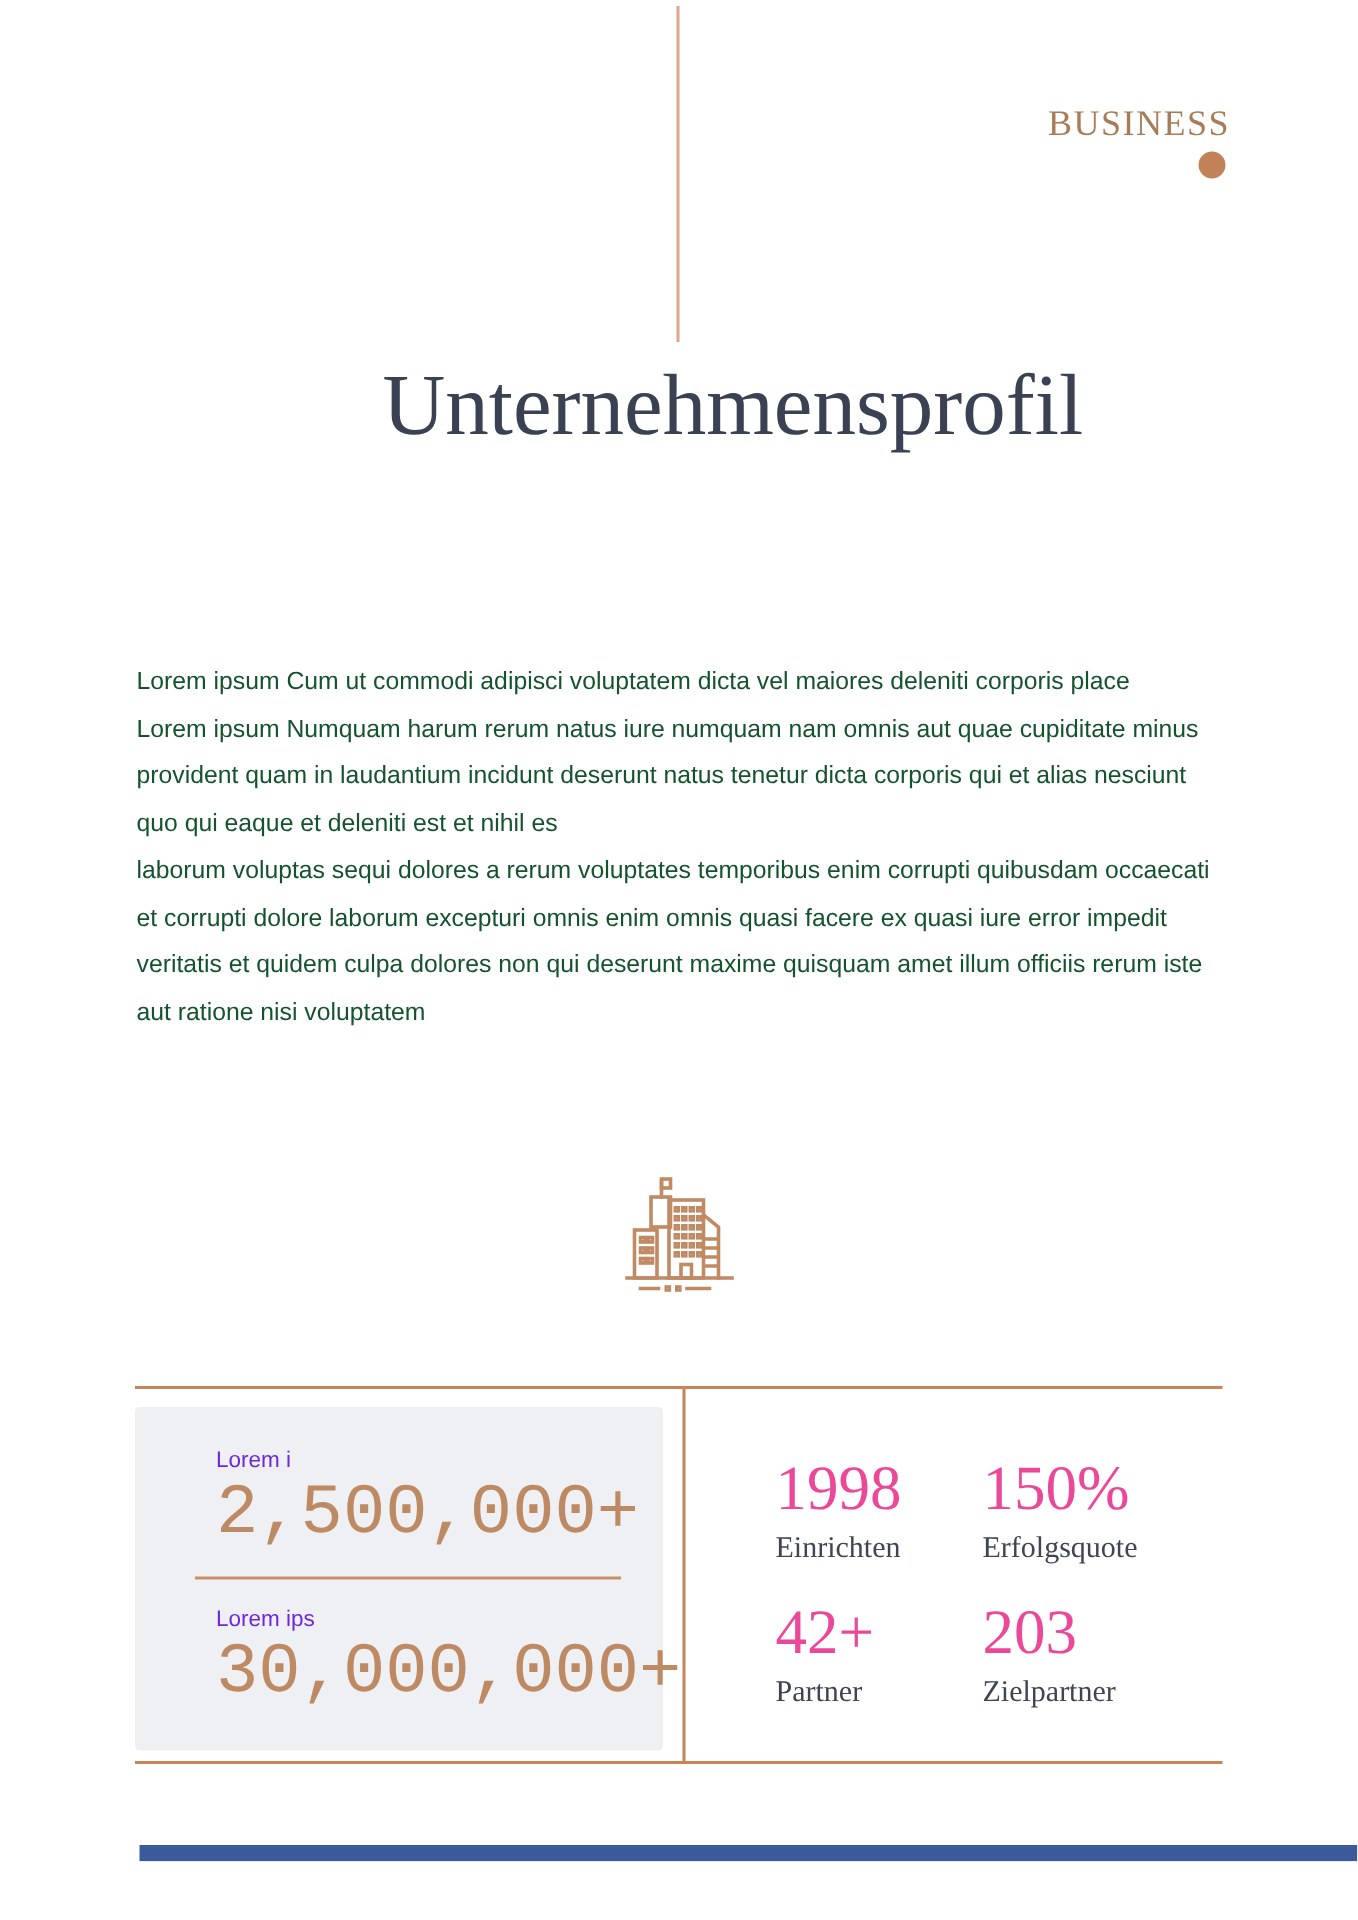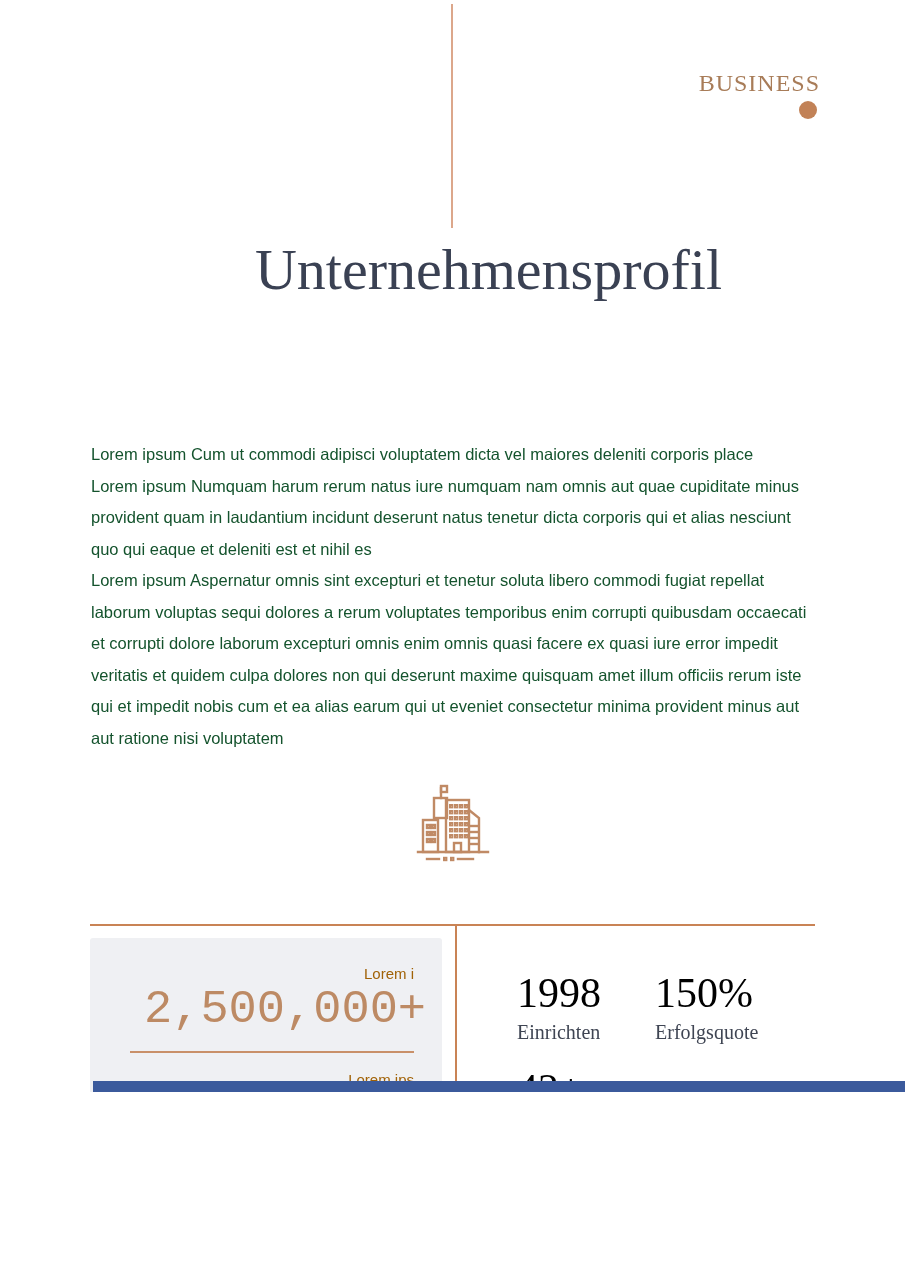--- a/index.html
+++ b/index.html
@@ -1,17 +1,17 @@
 <!DOCTYPE html>
 <html><head>
 <meta charset="utf-8">
 <style>
   html,body{margin:0;padding:0;background:#ffffff;}
   .page{
-    position:relative;width:905px;height:1092px;margin:0 auto;
+    position:relative;width:905px;height:1241px;margin:0 auto;
     background:#ffffff;overflow:hidden;
     font-family:"Liberation Sans",sans-serif;color:#3a4153;
   }
   
   .v-rule{position:absolute;left:451px;top:4px;width:2px;height:224px;background:#dca78b;}
   
   .brand{
     position:absolute;top:70px;right:85px;
     font-family:"Liberation Serif",serif;font-size:24px;letter-spacing:1px;
     color:#a87c58;
@@ -35,32 +35,32 @@
   
   .stats{
     position:absolute;left:90px;top:924px;width:725px;height:252px;box-sizing:border-box;
     border-top:2px solid #c98355;border-bottom:2px solid #c98355;
   }
   .stats-vdiv{position:absolute;left:365px;top:0;bottom:0;width:2px;background:#c98355;}
   .stat-card{
     position:absolute;left:0;top:12px;width:352px;height:229px;box-sizing:border-box;
     background:#eff0f3;border-radius:3px;padding:27px 28px 0 54px;
   }
-  .stat-card-label{font-size:15px;color:#a16207;line-height:18px;text-align:right;}
+  .stat-card-label{font-size:15px;color:#6d28d9;line-height:18px;}
   .stat-card-value{
     font-family:Liberation Mono, monospace;font-size:47px;line-height:54px;color:#bd8a64;text-align:center;
   }
   .stat-card-divider{height:2px;background:#c99069;margin:14px 0 18px -14px;width:284px;}
   .stat-cell{position:absolute;}
   .stat-cell.c1r1{left:427px;top:44px;}
   .stat-cell.c2r1{left:565px;top:44px;}
   .stat-cell.c1r2{left:427px;top:140px;}
   .stat-cell.c2r2{left:565px;top:140px;}
   .stat-value{
-    font-family:"Liberation Serif",serif;font-size:42px;line-height:46px;color:#000000;
+    font-family:"Liberation Serif",serif;font-size:42px;line-height:46px;color:#ec4899;
   }
   .stat-label{
     font-family:"Liberation Serif",serif;font-size:20px;line-height:24px;color:#3f4553;margin-top:4px;
   }
   
   .footer-bar{position:absolute;left:93px;right:0;bottom:0;height:11px;background:#3b5a9c;}
 </style>
 </head>
 <body>
 
@@ -76,29 +76,27 @@
   <div class="body-text">
 
       <div class="body-line">Lorem ipsum Cum ut commodi adipisci voluptatem dicta vel maiores deleniti corporis place</div>
 
       <div class="body-line">Lorem ipsum Numquam harum rerum natus iure numquam nam omnis aut quae cupiditate minus</div>
 
       <div class="body-line">provident quam in laudantium incidunt deserunt natus tenetur dicta corporis qui et alias nesciunt</div>
 
       <div class="body-line">quo qui eaque et deleniti est et nihil es</div>
 
-      <div class="body-line">Lorem ipsum Aspernatur omnis sint excepturi et tenetur soluta libero commodi fugiat repellat</div>
 
       <div class="body-line">laborum voluptas sequi dolores a rerum voluptates temporibus enim corrupti quibusdam occaecati</div>
 
       <div class="body-line">et corrupti dolore laborum excepturi omnis enim omnis quasi facere ex quasi iure error impedit</div>
 
       <div class="body-line">veritatis et quidem culpa dolores non qui deserunt maxime quisquam amet illum officiis rerum iste</div>
 
-      <div class="body-line">qui et impedit nobis cum et ea alias earum qui ut eveniet consectetur minima provident minus aut</div>
 
       <div class="body-line">aut ratione nisi voluptatem</div>
     </div>
 
   <div class="icon-wrap">
     <svg width="80" height="84" viewBox="0 0 80 84" fill="none" stroke="#c08a65" stroke-width="2.4" stroke-linecap="square">
 
       <line x1="28" y1="6" x2="28" y2="16"></line>
       <rect x="28" y="4" width="6" height="6"></rect>
       <rect x="21" y="16" width="13" height="20"></rect>
@@ -170,17 +168,21 @@
       <div class="stat-label">Einrichten</div>
     </div>
     <div class="stat-cell c2r1">
       <div class="stat-value">150%</div>
       <div class="stat-label">Erfolgsquote</div>
     </div>
     <div class="stat-cell c1r2">
       <div class="stat-value">42+</div>
       <div class="stat-label">Partner</div>
     </div>
+    <div class="stat-cell c2r2">
+      <div class="stat-value">203</div>
+      <div class="stat-label">Zielpartner</div>
+    </div>
   </div>
 
   <div class="footer-bar"></div>
 
 </div>
 
 </body></html>

